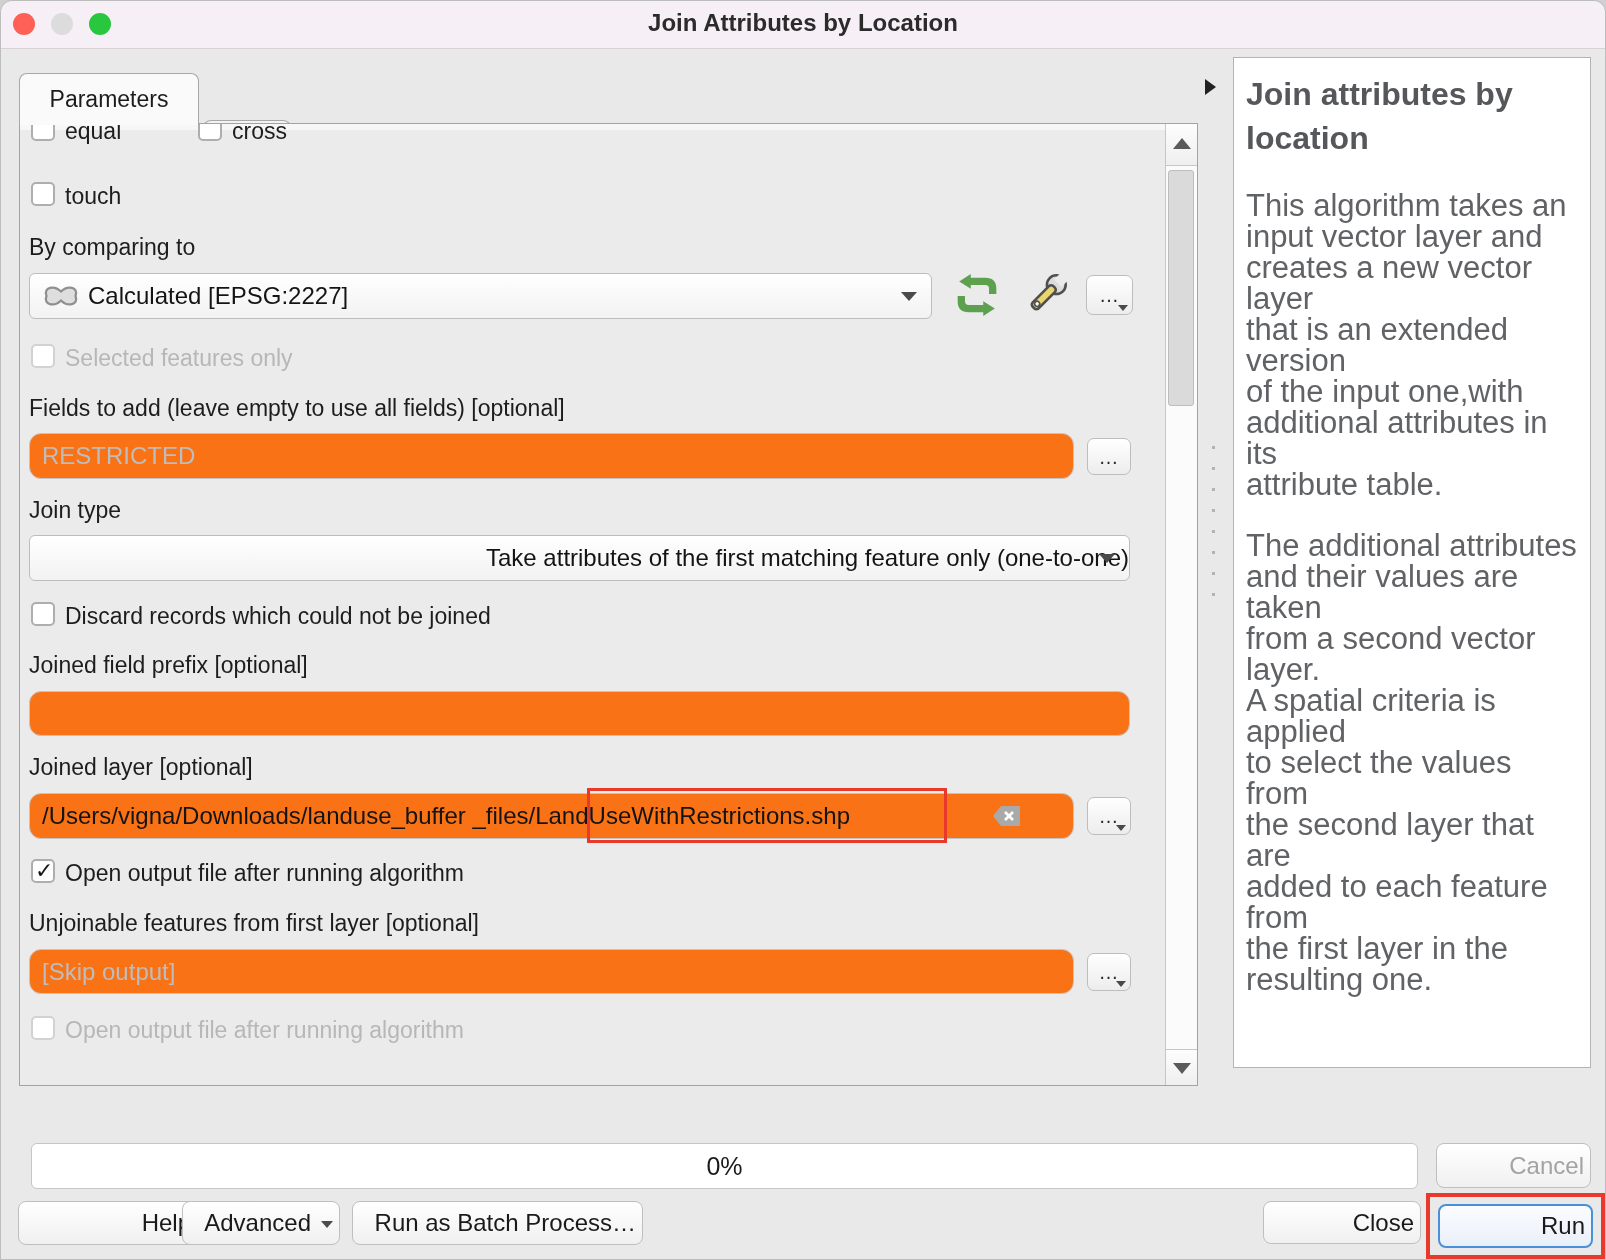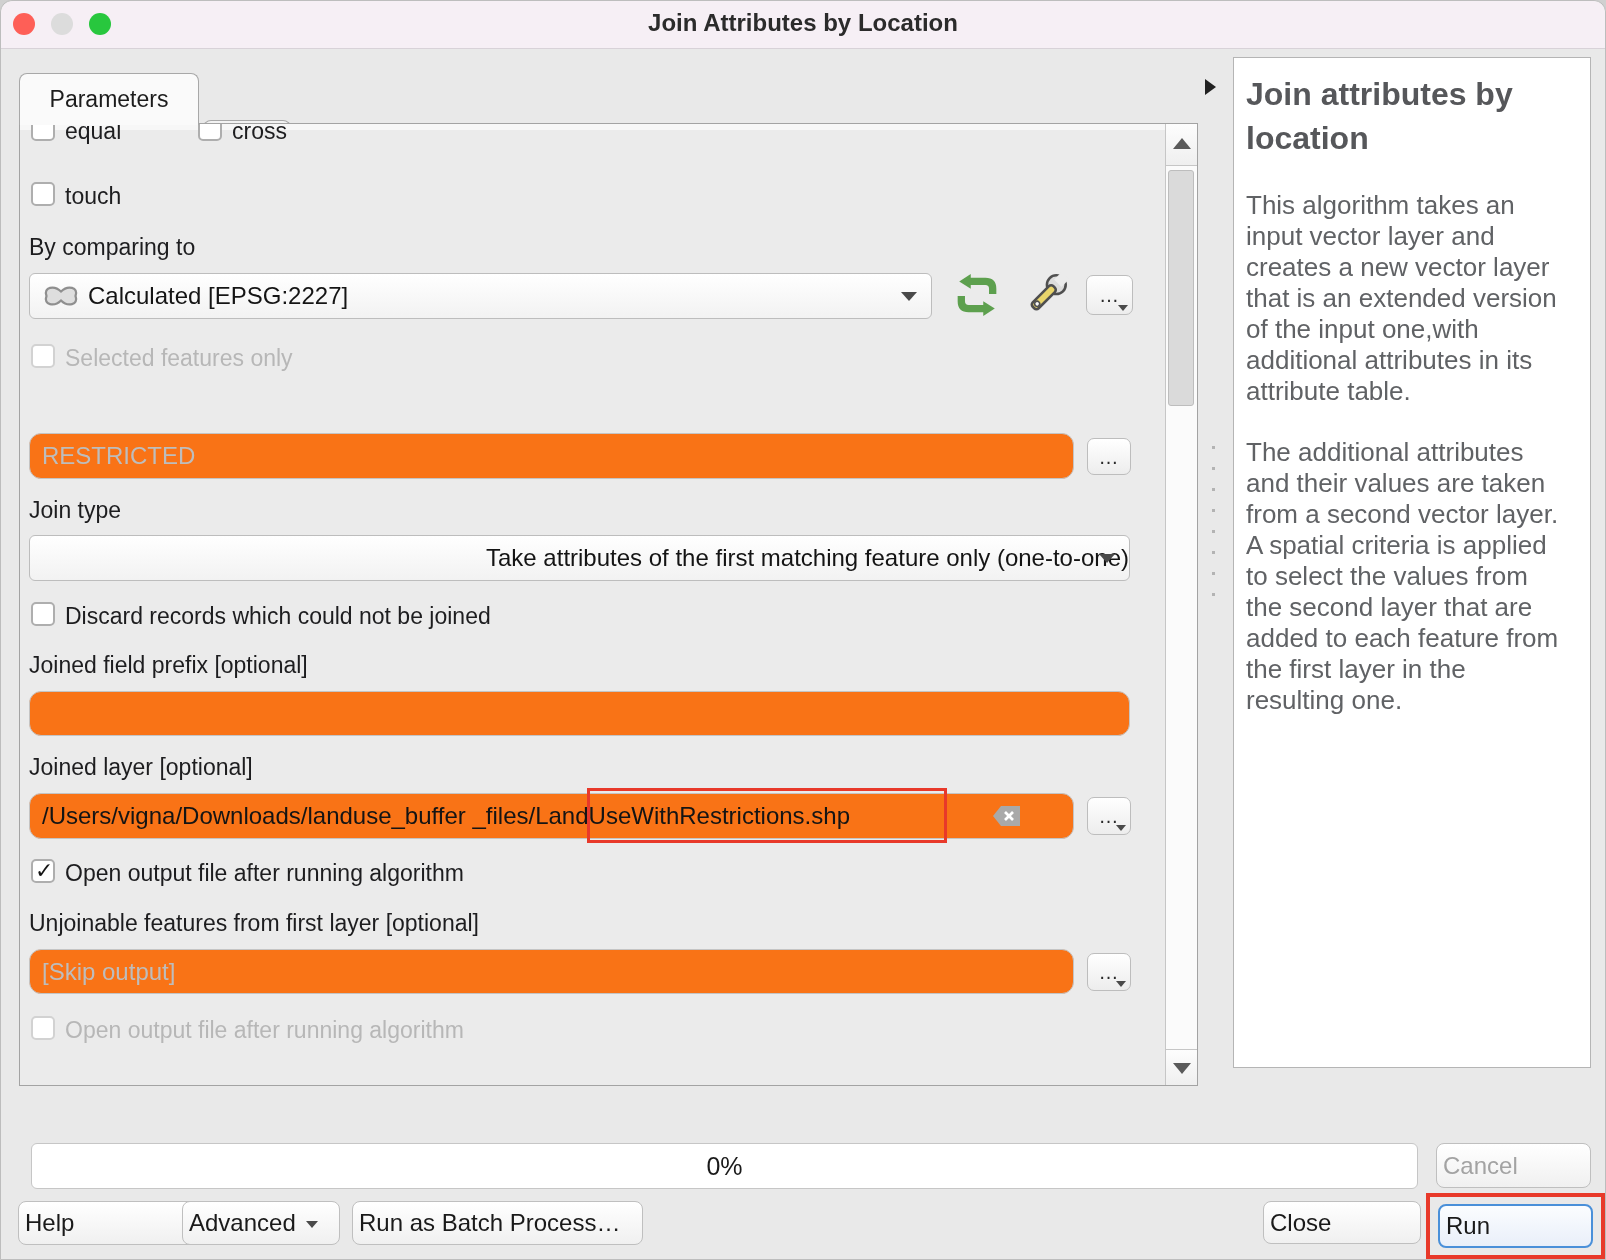--- a/index.html
+++ b/index.html
@@ -58,32 +58,32 @@
           border-right:9px solid transparent;border-bottom:11px solid #5a5a5a;}
   .tri-down{position:absolute;left:7px;top:13px;width:0;height:0;border-left:9px solid transparent;
             border-right:9px solid transparent;border-top:11px solid #5a5a5a;}
   .sthumb{position:absolute;left:2px;top:46px;width:26px;height:236px;background:#dadada;
           border:1px solid #bdbdbd;border-radius:3px;}
   
   .help-panel{position:absolute;left:1232px;top:56px;width:358px;height:1011px;background:#fff;
               border:1px solid #b5b5b5;padding:10px 12px;overflow:hidden;z-index:2;}
   .help-title{font-size:32px;line-height:44px;font-weight:bold;color:#56575a;white-space:pre-line;
               margin:4px 0 30px 0;}
-  .help-p{font-size:26px;line-height:31px;color:#606265;white-space:pre-line;margin:0 0 30px 0;}
+  .help-p{font-size:31px;line-height:31px;color:#606265;white-space:pre-line;margin:0 0 30px 0;}
   .collapse-arrow{position:absolute;left:1204px;top:78px;width:0;height:0;
                   border-top:8px solid transparent;border-bottom:8px solid transparent;
                   border-left:11px solid #222;}
   .splitter{position:absolute;left:1211px;top:445px;width:3px;height:150px;
             background:repeating-linear-gradient(#b3b3b3 0 3px,transparent 3px 21px);}
   
   .progress{position:absolute;left:30px;top:1142px;width:1387px;height:46px;background:#fff;
             border:1px solid #c6c6c6;border-radius:6px;text-align:center;line-height:44px;
             font-size:25px;color:#1a1a1a;}
   .btn{position:absolute;background:linear-gradient(#ffffff,#f0f0f0);border:1px solid #bfbfbf;
-       border-radius:8px;font-size:24px;color:#1a1a1a;text-align:left;}
+       border-radius:8px;font-size:24px;color:#1a1a1a;text-align:right;}
   .btn.disabled{color:#a3a3a3;}
   .btn .adv-caret{display:inline-block;width:0;height:0;border-left:6px solid transparent;
        border-right:6px solid transparent;border-top:7px solid #4a4a4a;margin-left:10px;vertical-align:middle;}
   .btn.run{border:2px solid #4a90d9;background:linear-gradient(#fbfdff,#e9eff9);}
   .red-box{position:absolute;border:3px solid #e8392a;z-index:50;pointer-events:none;}
   .red-box.thick{border-width:4px;}
   .clear-icon{position:absolute;right:52px;top:11px;}
 </style>
 </head>
 <body>
@@ -142,20 +142,21 @@
       </button>
 
       <button class="mini-btn" style="left:1066px;top:151px;width:47px;height:40px;">
         <span>…</span>
         <span class="mini-caret"></span>
       </button>
 
       <span class="cb dis" style="left:11px;top:220px;"></span>
       <span class="lbl dis" style="left:45px;top:221px;">Selected features only</span>
 
+      <span class="lbl" style="left:9px;top:271px;">Fields to add (leave empty to use all fields) [optional]</span>
       <input class="field" style="left: 9px; top: 309px; width: 1045px; height: 46px;" placeholder="RESTRICTED">
       <button class="mini-btn" style="left:1067px;top:314px;width:44px;height:37px;">
         <span>…</span>
       </button>
 
       <span class="lbl" style="left:9px;top:373px;">Join type</span>
       <div class="combo" style="left:9px;top:411px;width:1101px;height:46px;padding-left:18px;justify-content:flex-end;">
         <span class="txt">Take attributes of the first matching feature only (one-to-one)</span>
         <span class="caret"></span>
       </div>

